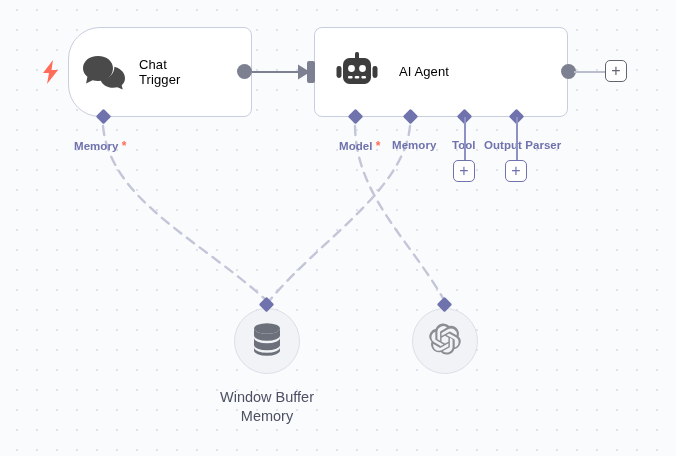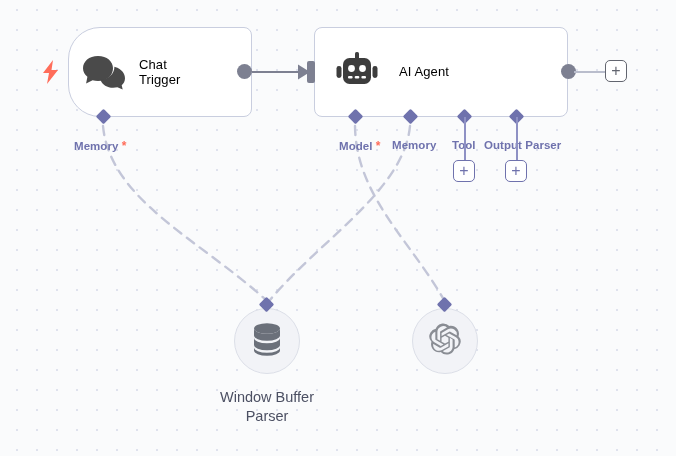--- a/index.html
+++ b/index.html
@@ -282,21 +282,21 @@
       <svg width="30" height="34" viewBox="0 0 30 34" xmlns="http://www.w3.org/2000/svg">
         <ellipse cx="15" cy="6.5" rx="13" ry="5.2" fill="#6b707a"></ellipse>
         <path d="M2 6.5 v7 a13 5.2 0 0 0 26 0 v-7 a13 5.2 0 0 1 -26 0 z" fill="#6b707a"></path>
         <path d="M2 16 v7 a13 5.2 0 0 0 26 0 v-7 a13 5.2 0 0 1 -26 0 z" fill="#6b707a"></path>
         <path d="M2 25.5 v3 a13 5.2 0 0 0 26 0 v-3 a13 5.2 0 0 1 -26 0 z" fill="#6b707a"></path>
       </svg>
     </span>
   </div>
   <span class="diamond" style="left:261px; top:299px;"></span>
   <span class="sub-label" style="left: 187px; top: 388px; width: 160px; white-space: pre-line;">Window Buffer
-Parser</span>
+Memory</span>
 
   <div class="sub-node" style="left:412px; top:308px;">
     <span>
       <svg width="34" height="34" viewBox="0 0 24 24" xmlns="http://www.w3.org/2000/svg">
         <path fill="#8a8d94" d="M21.55 10.004a5.416 5.416 0 0 0-.478-4.501c-1.217-2.09-3.662
           -3.166-6.05-2.66A5.59 5.59 0 0 0 10.831 1C8.39.995 6.224 2.546 5.473 4.838A5.553
           5.553 0 0 0 1.76 7.496a5.487 5.487 0 0 0 .691 6.5 5.416 5.416 0 0 0 .477 4.502c1.217
           2.09 3.662 3.165 6.05 2.66A5.586 5.586 0 0 0 13.168 23c2.443.006 4.61-1.546 5.361
           -3.84a5.553 5.553 0 0 0 3.715-2.66 5.488 5.488 0 0 0-.693-6.497zm-8.381 11.558a4.199
           4.199 0 0 1-2.675-.954l.132-.074 4.44-2.53a.71.71 0 0 0 .364-.623v-6.176l1.877

